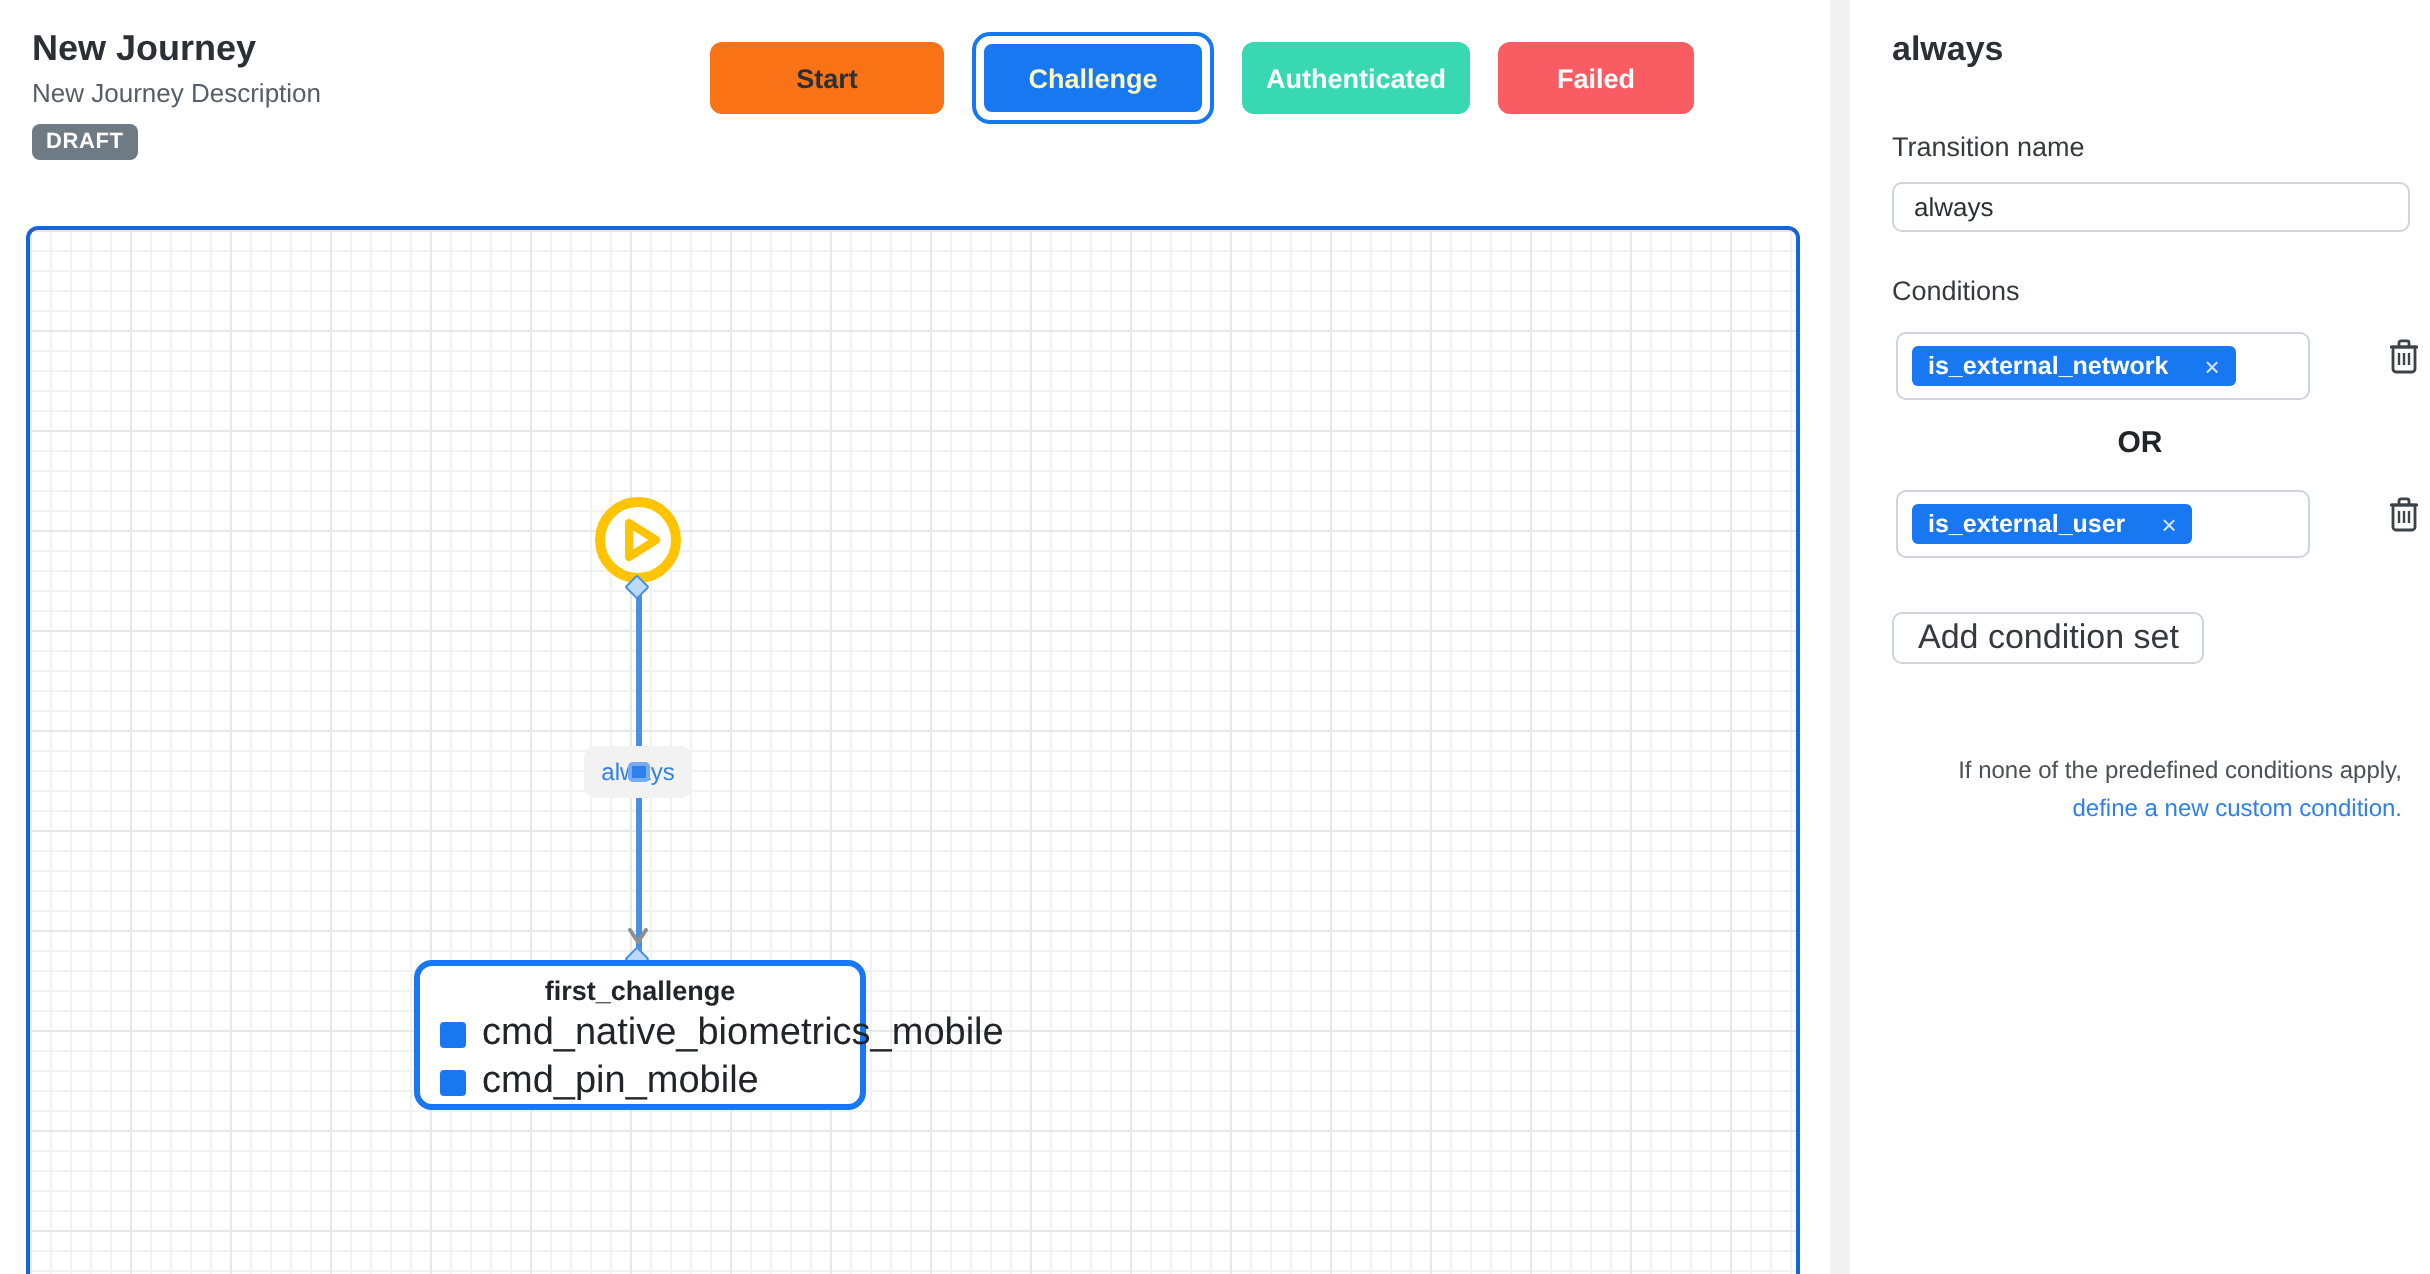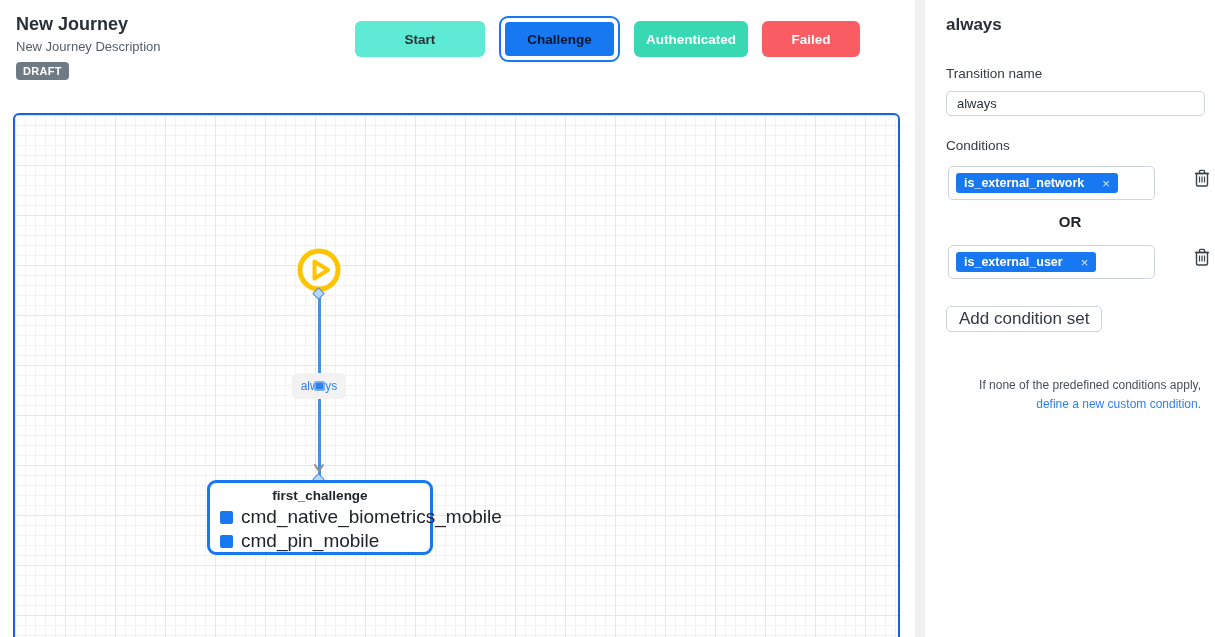--- a/index.html
+++ b/index.html
@@ -27,30 +27,30 @@
   .toolbar {
     position: absolute; left: 355px; top: 16px; height: 46px;
     display: flex; align-items: center; gap: 14px;
   }
   .tb-btn {
     height: 36px; border: none; border-radius: 6px;
     font-family: inherit; font-size: 13.5px; font-weight: bold;
     display: flex; align-items: center; justify-content: center;
     cursor: pointer;
   }
-  .tb-start  { width: 130px; background: #5eead4; color: #2b3036; }
+  .tb-start  { width: 117px; background: #f97316; color: #2b3036; }
   .tb-auth   { width: 114px; background: #38d9b2; color: #ffffff; }
   .tb-failed { width: 98px; background: #f95c63; color: #ffffff; }
   .tb-challenge-wrap {
     border: 2px solid #1778f2; border-radius: 9px;
     padding: 2px; background: #ffffff;
   }
   .tb-challenge {
     width: 113px; height: 38px;
-    background: #1778f2; color: #0f172a;
+    background: #1778f2; color: #fef9c3;
     border: 2px solid #ffffff; border-radius: 6px;
     font-family: inherit; font-size: 13.5px; font-weight: bold;
     display: flex; align-items: center; justify-content: center;
     cursor: pointer;
   }
 
   
   .canvas {
     position: absolute; left: 13px; top: 113px;
     width: 887px; height: 540px;

